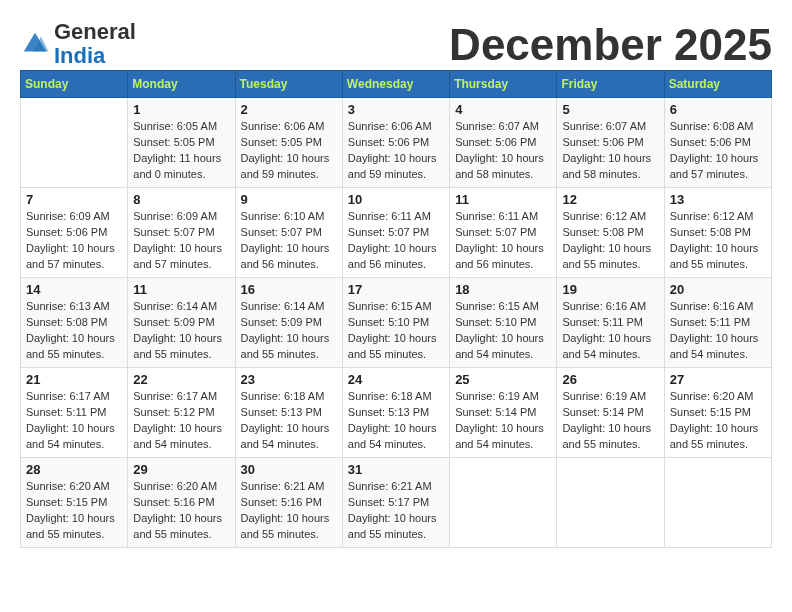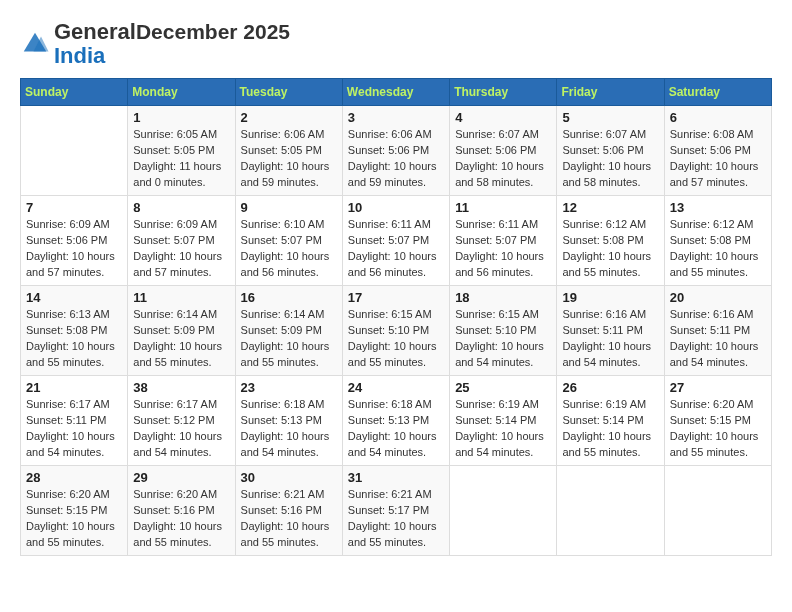--- a/index.html
+++ b/index.html
@@ -5,22 +5,22 @@
     * { box-sizing: border-box; margin: 0; padding: 0; }
     body {
       font-family: Arial, sans-serif;
       background: #fff;
       width: 792px;
       min-height: 612px;
       padding: 20px;
     }
     .header {
       display: flex;
+      justify-content: space-between;
       align-items: flex-start;
-      margin-bottom: 10px;
     }
     .logo {
       display: flex;
       align-items: center;
       gap: 4px;
     }
     .logo-text {
       font-size: 22px;
       font-weight: bold;
       line-height: 1.1;
@@ -28,21 +28,21 @@
     .logo-general { color: #333; }
     .logo-blue { color: #1a6fbb; }
     .logo-icon {
       width: 30px;
       height: 30px;
     }
     .title-block {
       text-align: right;
     }
     .month-title {
-      font-size: 21px;
+      font-size: 44px;
       font-weight: bold;
       color: #333;
     }
     .subtitle {
       font-size: 16px;
       color: #555;
     }
     table {
       width: 100%;
       border-collapse: collapse;
@@ -203,21 +203,21 @@
           <span class="day-num">20</span>
           <div class="day-info">Sunrise: 6:16 AM<br>Sunset: 5:11 PM<br>Daylight: 10 hours<br>and 54 minutes.</div>
         </td>
       </tr>
       <tr>
         <td>
           <span class="day-num">21</span>
           <div class="day-info">Sunrise: 6:17 AM<br>Sunset: 5:11 PM<br>Daylight: 10 hours<br>and 54 minutes.</div>
         </td>
         <td>
-          <span class="day-num">38</span>
+          <span class="day-num">22</span>
           <div class="day-info">Sunrise: 6:17 AM<br>Sunset: 5:12 PM<br>Daylight: 10 hours<br>and 54 minutes.</div>
         </td>
         <td>
           <span class="day-num">23</span>
           <div class="day-info">Sunrise: 6:18 AM<br>Sunset: 5:13 PM<br>Daylight: 10 hours<br>and 54 minutes.</div>
         </td>
         <td>
           <span class="day-num">24</span>
           <div class="day-info">Sunrise: 6:18 AM<br>Sunset: 5:13 PM<br>Daylight: 10 hours<br>and 54 minutes.</div>
         </td>

